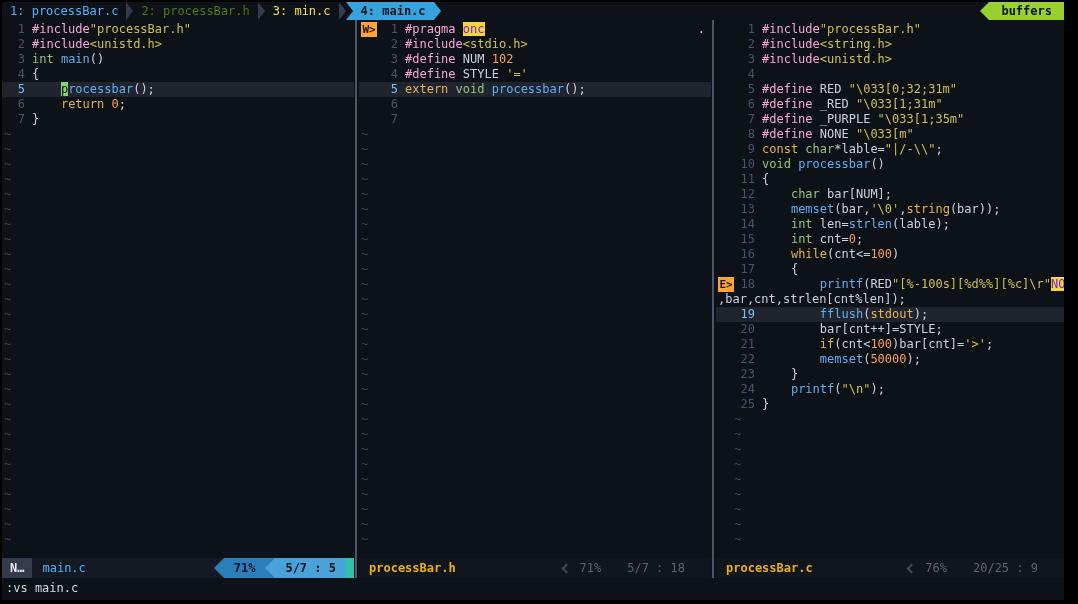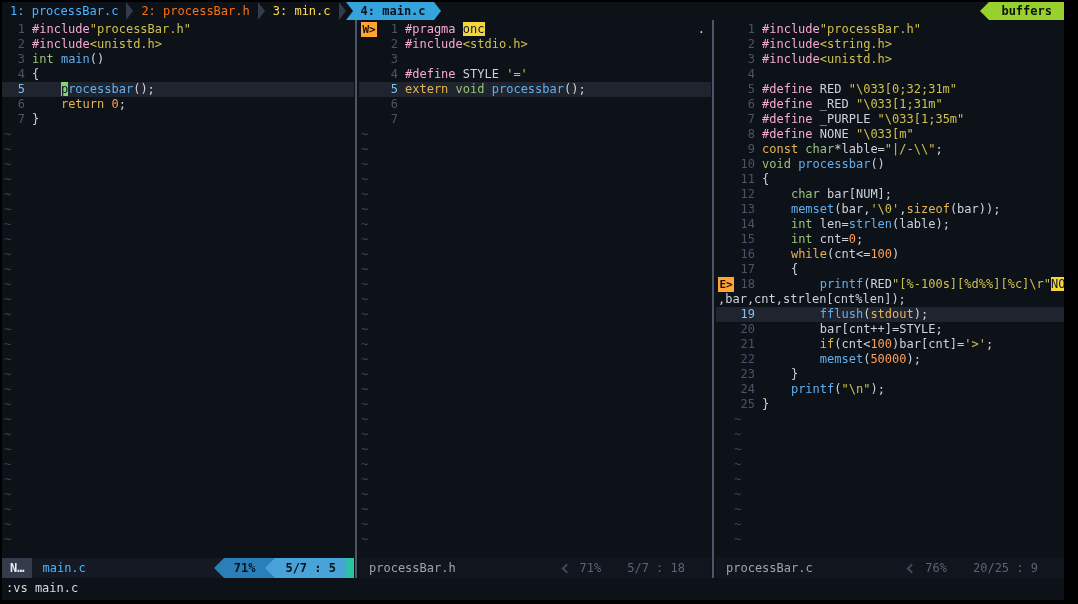--- a/index.html
+++ b/index.html
@@ -7,21 +7,21 @@
   .page{position:relative;width:1078px;height:604px;background:#000;overflow:hidden;
         font-family:"DejaVu Sans Mono","Liberation Mono",monospace;}
   .screen{position:absolute;left:2px;top:2px;width:1062px;height:598px;
           background:var(--bg,#0d1118);display:flex;flex-direction:column;overflow:hidden}
 
   
   .tabline{height:18px;display:flex;align-items:stretch;font-size:12px;line-height:18px;flex:none}
   .tabs{display:flex;align-items:flex-start}
   .tab{padding:0 8px;white-space:pre}
   .tab.blue{color:#4db5ff}
-  .tab.plain{color:#f97316}
+  .tab.plain{color:#4d7c0f}
   .tab.red{color:#fde047}
   .tab.active{background:var(--tab-active-bg,#35a3dc);color:#081220;font-weight:bold}
   .tsep{width:0;height:0;border-top:9px solid transparent;border-bottom:9px solid transparent;
         border-left:7px solid #333c4c;align-self:center}
   .notch{width:0;height:0;border-top:9px solid transparent;border-bottom:9px solid transparent;
          border-left:7px solid var(--bg,#0d1118);background:var(--tab-active-bg,#35a3dc)}
   .tarrow{width:0;height:0;border-top:9px solid transparent;border-bottom:9px solid transparent;
           border-left:7px solid var(--tab-active-bg,#35a3dc)}
   .tl-spacer{flex:1}
   .bnotch{width:0;height:0;border-top:9px solid transparent;border-bottom:9px solid transparent;
@@ -49,32 +49,32 @@
   .right-mark{margin-left:auto;padding-right:6px;color:#ccd2da}
   .tilde{color:#3c4757}
 
   .tk-pre{color:#f9a8d4}
   .tk-str{color:#cfc04f}
   .tk-kw{color:#e6b450}
   .tk-type{color:#98c379}
   .tk-fn{color:#61afef}
   .tk-num{color:#ff9e57}
   .tk-plain{color:#ccd2da}
-  .tk-search{background:var(--search-bg,#f5d53c);color:#0f172a}
+  .tk-search{background:var(--search-bg,#f5d53c);color:#6d28d9}
   .tk-cursor{background:var(--cursor-bg,#82d772);color:#0a0e14}
 
   
   .statusline{height:20px;display:flex;align-items:center;font-size:12px;flex:none;overflow:hidden}
   .statusline.active{background:#141924}
   .statusline.inactive{background:#11151d;color:#5b6472}
   .sl-mode{background:#333b4c;color:#e8ecf2;padding:0 8px;font-weight:bold;height:100%;
            display:flex;align-items:center}
   .sl-file{padding:0 10px;font-weight:normal}
   .statusline.active .sl-file{color:#4db5ff}
-  .statusline.inactive .sl-file{color:#a3a3a3;font-weight:normal}
+  .statusline.inactive .sl-file{color:#eab308;font-weight:bold}
   .flex-sp{flex:1}
   .arr{width:0;height:0;border-top:10px solid transparent;border-bottom:10px solid transparent;flex:none}
   .arr.into-b1{border-right:10px solid var(--sl-blue1,#2a7fb8)}
   .arr.b1-into-b2{border-right:10px solid var(--sl-blue2,#4aa3d8);background:var(--sl-blue1,#2a7fb8)}
   .seg{height:100%;display:flex;align-items:center;padding:0 10px;color:#07111c;font-weight:bold}
   .seg.b1{background:var(--sl-blue1,#2a7fb8)}
   .seg.b2{background:var(--sl-blue2,#4aa3d8)}
   .endcap{width:8px;height:100%;background:var(--sl-teal,#2cc2a5);flex:none}
   .chev{width:7px;height:7px;border-left:2px solid #3f4857;border-bottom:2px solid #3f4857;
         transform:rotate(45deg);flex:none}
@@ -155,21 +155,21 @@
             <span class="arr b1-into-b2"></span>
             <span class="seg b2">5/7 : 5</span>
             <span class="endcap"></span>
           </div>
       </div>
       <div class="vsep"></div>
       <div class="pane" id="pane-1">
         <div class="buffer">
             <div class="row"><span class="sign filled">W&gt;</span><span class="lnum">1</span><span class="code"><span class="tk-pre">#pragma</span><span class="tk-plain"> </span><span class="tk-search">onc</span></span><span class="right-mark">.</span></div>
             <div class="row"><span class="sign"> </span><span class="lnum">2</span><span class="code"><span class="tk-pre">#include</span><span class="tk-str">&lt;stdio.h&gt;</span></span></div>
-            <div class="row"><span class="sign"> </span><span class="lnum">3</span></div>
+            <div class="row"><span class="sign"> </span><span class="lnum">3</span><span class="code"><span class="tk-pre">#define</span><span class="tk-plain"> NUM </span><span class="tk-num">102</span></span></div>
             <div class="row"><span class="sign"> </span><span class="lnum">4</span><span class="code"><span class="tk-pre">#define</span><span class="tk-plain"> STYLE </span><span class="tk-str">'='</span></span></div>
             <div class="row cursorline"><span class="sign"> </span><span class="lnum">5</span><span class="code"><span class="tk-kw">extern</span><span class="tk-plain"> </span><span class="tk-type">void</span><span class="tk-plain"> </span><span class="tk-fn">processbar</span><span class="tk-plain">();</span></span></div>
             <div class="row"><span class="sign"> </span><span class="lnum">6</span><span class="code"></span></div>
             <div class="row"><span class="sign"> </span><span class="lnum">7</span><span class="code"></span></div>
             <div class="row"><span class="tilde" style="padding-left: 0px;">~</span></div>
             <div class="row"><span class="tilde" style="padding-left: 0px;">~</span></div>
             <div class="row"><span class="tilde" style="padding-left: 0px;">~</span></div>
             <div class="row"><span class="tilde" style="padding-left: 0px;">~</span></div>
             <div class="row"><span class="tilde" style="padding-left: 0px;">~</span></div>
             <div class="row"><span class="tilde" style="padding-left: 0px;">~</span></div>
@@ -212,21 +212,21 @@
             <div class="row"><span class="sign"> </span><span class="lnum">3</span><span class="code"><span class="tk-pre">#include</span><span class="tk-str">&lt;unistd.h&gt;</span></span></div>
             <div class="row"><span class="sign"> </span><span class="lnum">4</span><span class="code"></span></div>
             <div class="row"><span class="sign"> </span><span class="lnum">5</span><span class="code"><span class="tk-pre">#define</span><span class="tk-plain"> RED </span><span class="tk-str">"\033[0;32;31m"</span></span></div>
             <div class="row"><span class="sign"> </span><span class="lnum">6</span><span class="code"><span class="tk-pre">#define</span><span class="tk-plain"> _RED </span><span class="tk-str">"\033[1;31m"</span></span></div>
             <div class="row"><span class="sign"> </span><span class="lnum">7</span><span class="code"><span class="tk-pre">#define</span><span class="tk-plain"> _PURPLE </span><span class="tk-str">"\033[1;35m"</span></span></div>
             <div class="row"><span class="sign"> </span><span class="lnum">8</span><span class="code"><span class="tk-pre">#define</span><span class="tk-plain"> NONE </span><span class="tk-str">"\033[m"</span></span></div>
             <div class="row"><span class="sign"> </span><span class="lnum">9</span><span class="code"><span class="tk-kw">const</span><span class="tk-plain"> </span><span class="tk-type">char</span><span class="tk-plain">*lable=</span><span class="tk-str">"|/-\\"</span><span class="tk-plain">;</span></span></div>
             <div class="row"><span class="sign"> </span><span class="lnum">10</span><span class="code"><span class="tk-type">void</span><span class="tk-plain"> </span><span class="tk-fn">processbar</span><span class="tk-plain">()</span></span></div>
             <div class="row"><span class="sign"> </span><span class="lnum">11</span><span class="code"><span class="tk-plain">{</span></span></div>
             <div class="row"><span class="sign"> </span><span class="lnum">12</span><span class="code"><span class="tk-plain">    </span><span class="tk-type">char</span><span class="tk-plain"> bar[NUM];</span></span></div>
-            <div class="row"><span class="sign"> </span><span class="lnum">13</span><span class="code"><span class="tk-plain">    </span><span class="tk-fn">memset</span><span class="tk-plain">(bar,</span><span class="tk-str">'\0'</span><span class="tk-plain">,</span><span class="tk-kw">sizeof</span><span class="tk-plain">(bar));</span></span></div>
+            <div class="row"><span class="sign"> </span><span class="lnum">13</span><span class="code"><span class="tk-plain">    </span><span class="tk-fn">memset</span><span class="tk-plain">(bar,</span><span class="tk-str">'\0'</span><span class="tk-plain">,</span><span class="tk-kw">string</span><span class="tk-plain">(bar));</span></span></div>
             <div class="row"><span class="sign"> </span><span class="lnum">14</span><span class="code"><span class="tk-plain">    </span><span class="tk-type">int</span><span class="tk-plain"> len=</span><span class="tk-fn">strlen</span><span class="tk-plain">(lable);</span></span></div>
             <div class="row"><span class="sign"> </span><span class="lnum">15</span><span class="code"><span class="tk-plain">    </span><span class="tk-type">int</span><span class="tk-plain"> cnt=</span><span class="tk-num">0</span><span class="tk-plain">;</span></span></div>
             <div class="row"><span class="sign"> </span><span class="lnum">16</span><span class="code"><span class="tk-plain">    </span><span class="tk-kw">while</span><span class="tk-plain">(cnt&lt;=</span><span class="tk-num">100</span><span class="tk-plain">)</span></span></div>
             <div class="row"><span class="sign"> </span><span class="lnum">17</span><span class="code"><span class="tk-plain">    {</span></span></div>
             <div class="row"><span class="sign filled">E&gt;</span><span class="lnum">18</span><span class="code"><span class="tk-plain">        </span><span class="tk-fn">printf</span><span class="tk-plain">(RED</span><span class="tk-str">"[%-100s][%d%%][%c]\r"</span><span class="tk-search">NONE</span></span></div>
             <div class="row"><span class="code"><span class="tk-plain">,bar,cnt,strlen[cnt%len]);</span></span></div>
             <div class="row cursorline"><span class="sign"> </span><span class="lnum">19</span><span class="code"><span class="tk-plain">        </span><span class="tk-fn">fflush</span><span class="tk-plain">(</span><span class="tk-kw">stdout</span><span class="tk-plain">);</span></span></div>
             <div class="row"><span class="sign"> </span><span class="lnum">20</span><span class="code"><span class="tk-plain">        bar[cnt++]=STYLE;</span></span></div>
             <div class="row"><span class="sign"> </span><span class="lnum">21</span><span class="code"><span class="tk-plain">        </span><span class="tk-kw">if</span><span class="tk-plain">(cnt&lt;</span><span class="tk-num">100</span><span class="tk-plain">)bar[cnt]=</span><span class="tk-str">'&gt;'</span><span class="tk-plain">;</span></span></div>
             <div class="row"><span class="sign"> </span><span class="lnum">22</span><span class="code"><span class="tk-plain">        </span><span class="tk-fn">memset</span><span class="tk-plain">(</span><span class="tk-num">50000</span><span class="tk-plain">);</span></span></div>

